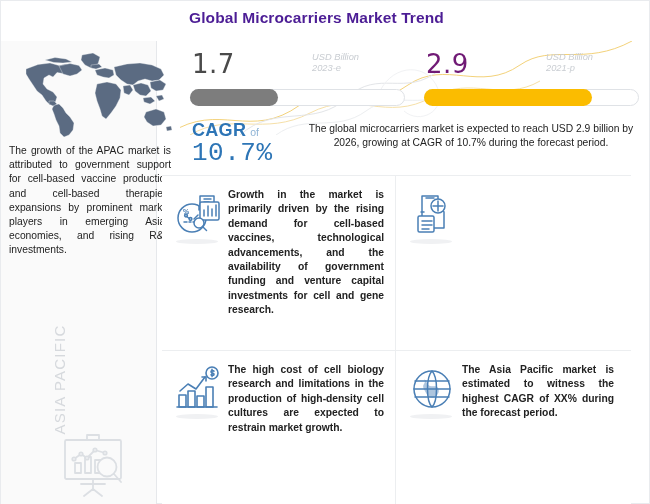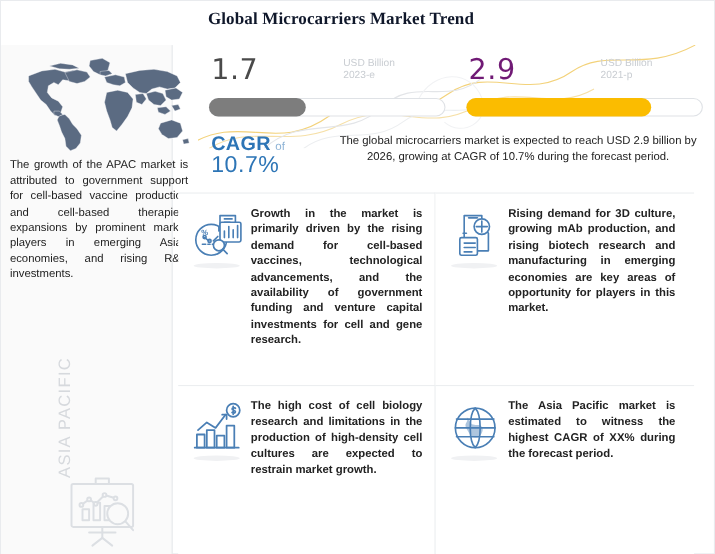--- a/index.html
+++ b/index.html
@@ -33,37 +33,37 @@
        background:#ffffff;overflow:hidden;}
   #swirl{position:absolute;left:0;top:0;width:469px;height:94px;}
   .stat{position:absolute;top:0;width:234px;height:94px;}
   #stat-left{left:0;}
   #stat-right{left:234px;}
   .stat-value{position:absolute;left:12px;top:8px;font-size:26px;
        color:#4a4a4a;letter-spacing:.5px;font-weight:normal;
        font-family:"DejaVu Sans",sans-serif;}
   #stat-right .stat-value{color:#f7b500;}
   .stat-caption{position:absolute;right:6px;top:11px;width:96px;
-       font-size:9.3px;line-height:11.4px;color:#c9cdd2;text-align:left;}
+       font-size:9.3px;line-height:11.4px;color:#c9cdd2;text-align:left;font-style:italic;}
   .bar-track{position:absolute;left:10px;top:48px;width:215px;height:17px;
        background:#ffffff;border:1px solid #dfe2e6;border-radius:9px;
        box-sizing:border-box;}
   .bar-fill{position:absolute;left:-1px;top:-1px;height:17px;
        border-radius:9px;box-sizing:border-box;}
   #bar-fill-left{width:92px;background:#7d7d7d;}
   #bar-fill-right{width:170px;background:#fbbc00;}
 
   
   #cagr-row{position:absolute;left:179px;top:119px;width:469px;height:55px;}
   #cagr-block{position:absolute;left:12px;top:0;width:102px;}
   #cagr-word{font-size:18px;font-weight:bold;color:#2d75b6;letter-spacing:.3px;
        display:inline-block;}
   #cagr-of{font-size:10.5px;color:#8fb4d6;margin-left:4px;}
-  #cagr-pct{font-size:21px;color:#2d75b6;letter-spacing:.5px;margin-top:-3px;
-       font-family:Liberation Sans, sans-serif;}
+  #cagr-pct{font-size:26px;color:#2d75b6;letter-spacing:.5px;margin-top:-3px;
+       font-family:Liberation Mono, monospace;}
   #cagr-summary{position:absolute;left:120px;top:2px;width:342px;
        font-size:10.3px;line-height:14.4px;color:#222;text-align:center;}
 
   
   #cards{position:absolute;left:161px;top:174px;width:482px;height:329px;font-weight:bold;}
   .card{position:absolute;box-sizing:border-box;background:#ffffff;}
   .card-top{border-top:1px solid #eceef0;}
   .card-vline{border-right:1px solid #eceef0;}
   #card-1{left:0;top:0;width:234px;height:175px;}
   #card-2{left:234px;top:0;width:235px;height:175px;}
@@ -77,21 +77,21 @@
        font-size:10.3px;line-height:14.4px;color:#222;text-align:justify;
        text-align-last:left;}
   #card-2 .card-text,#card-4 .card-text{width:152px;}
 </style>
 </head>
 <body>
 
 <div id="infographic">
 
   <div id="header">
-    <div id="page-title" style="color: #0f172a; font-family: Liberation Serif, serif;">Global Microcarriers Market Trend</div>
+    <div id="page-title" style="color: #4c1d95;">Global Microcarriers Market Trend</div>
   </div>
 
   <div id="sidebar">
 
     <div id="map-wrap">
       <svg viewBox="0 0 332 184" xmlns="http://www.w3.org/2000/svg" aria-hidden="true">
         <g fill="#5b6b82" stroke="#f7f8f9" stroke-width="0.7">
 
           <path d="M38 40 L62 31 L86 28 L104 33 L118 30 L132 34 L128 44 L112 49 L100 47 L92 56 L84 52
                    L74 58 L72 70 L80 80 L92 86 L100 96 L96 108 L86 112 L78 104 L70 92 L60 84 L52 72
@@ -233,21 +233,20 @@
             <path d="M14 6h16v8l6 8v16H14z" fill="#ffffff"></path>
             <path d="M18 8h8"></path>
             <circle cx="30" cy="16" r="7" fill="#ffffff"></circle>
             <path d="M30 11v10M25 16h10"></path>
             <rect x="10" y="26" width="16" height="16" rx="1.5" fill="#ffffff"></rect>
             <path d="M14 31h10M14 35h10M14 39h7"></path>
             <path d="M13 22h3"></path>
           </g>
         </svg>
       </div>
-      <div class="card-text">Rising demand for 3D culture, growing mAb production, and rising biotech research and manufacturing in emerging economies are key areas of opportunity for players in this market.</div>
     </div>
 
     <div class="card card-top" id="card-4">
       <div class="icon-shadow"></div>
       <div class="card-icon">
         <svg viewBox="0 0 48 48" xmlns="http://www.w3.org/2000/svg" aria-hidden="true">
           <g fill="none" stroke="#4a7fb5" stroke-width="1.5" stroke-linecap="round" stroke-linejoin="round">
             <circle cx="24" cy="24" r="18"></circle>
             <path d="M24 6c-6 6-6 30 0 36M24 6c6 6 6 30 0 36"></path>
             <path d="M7 16h34M7 32h34M6 24h36"></path>

